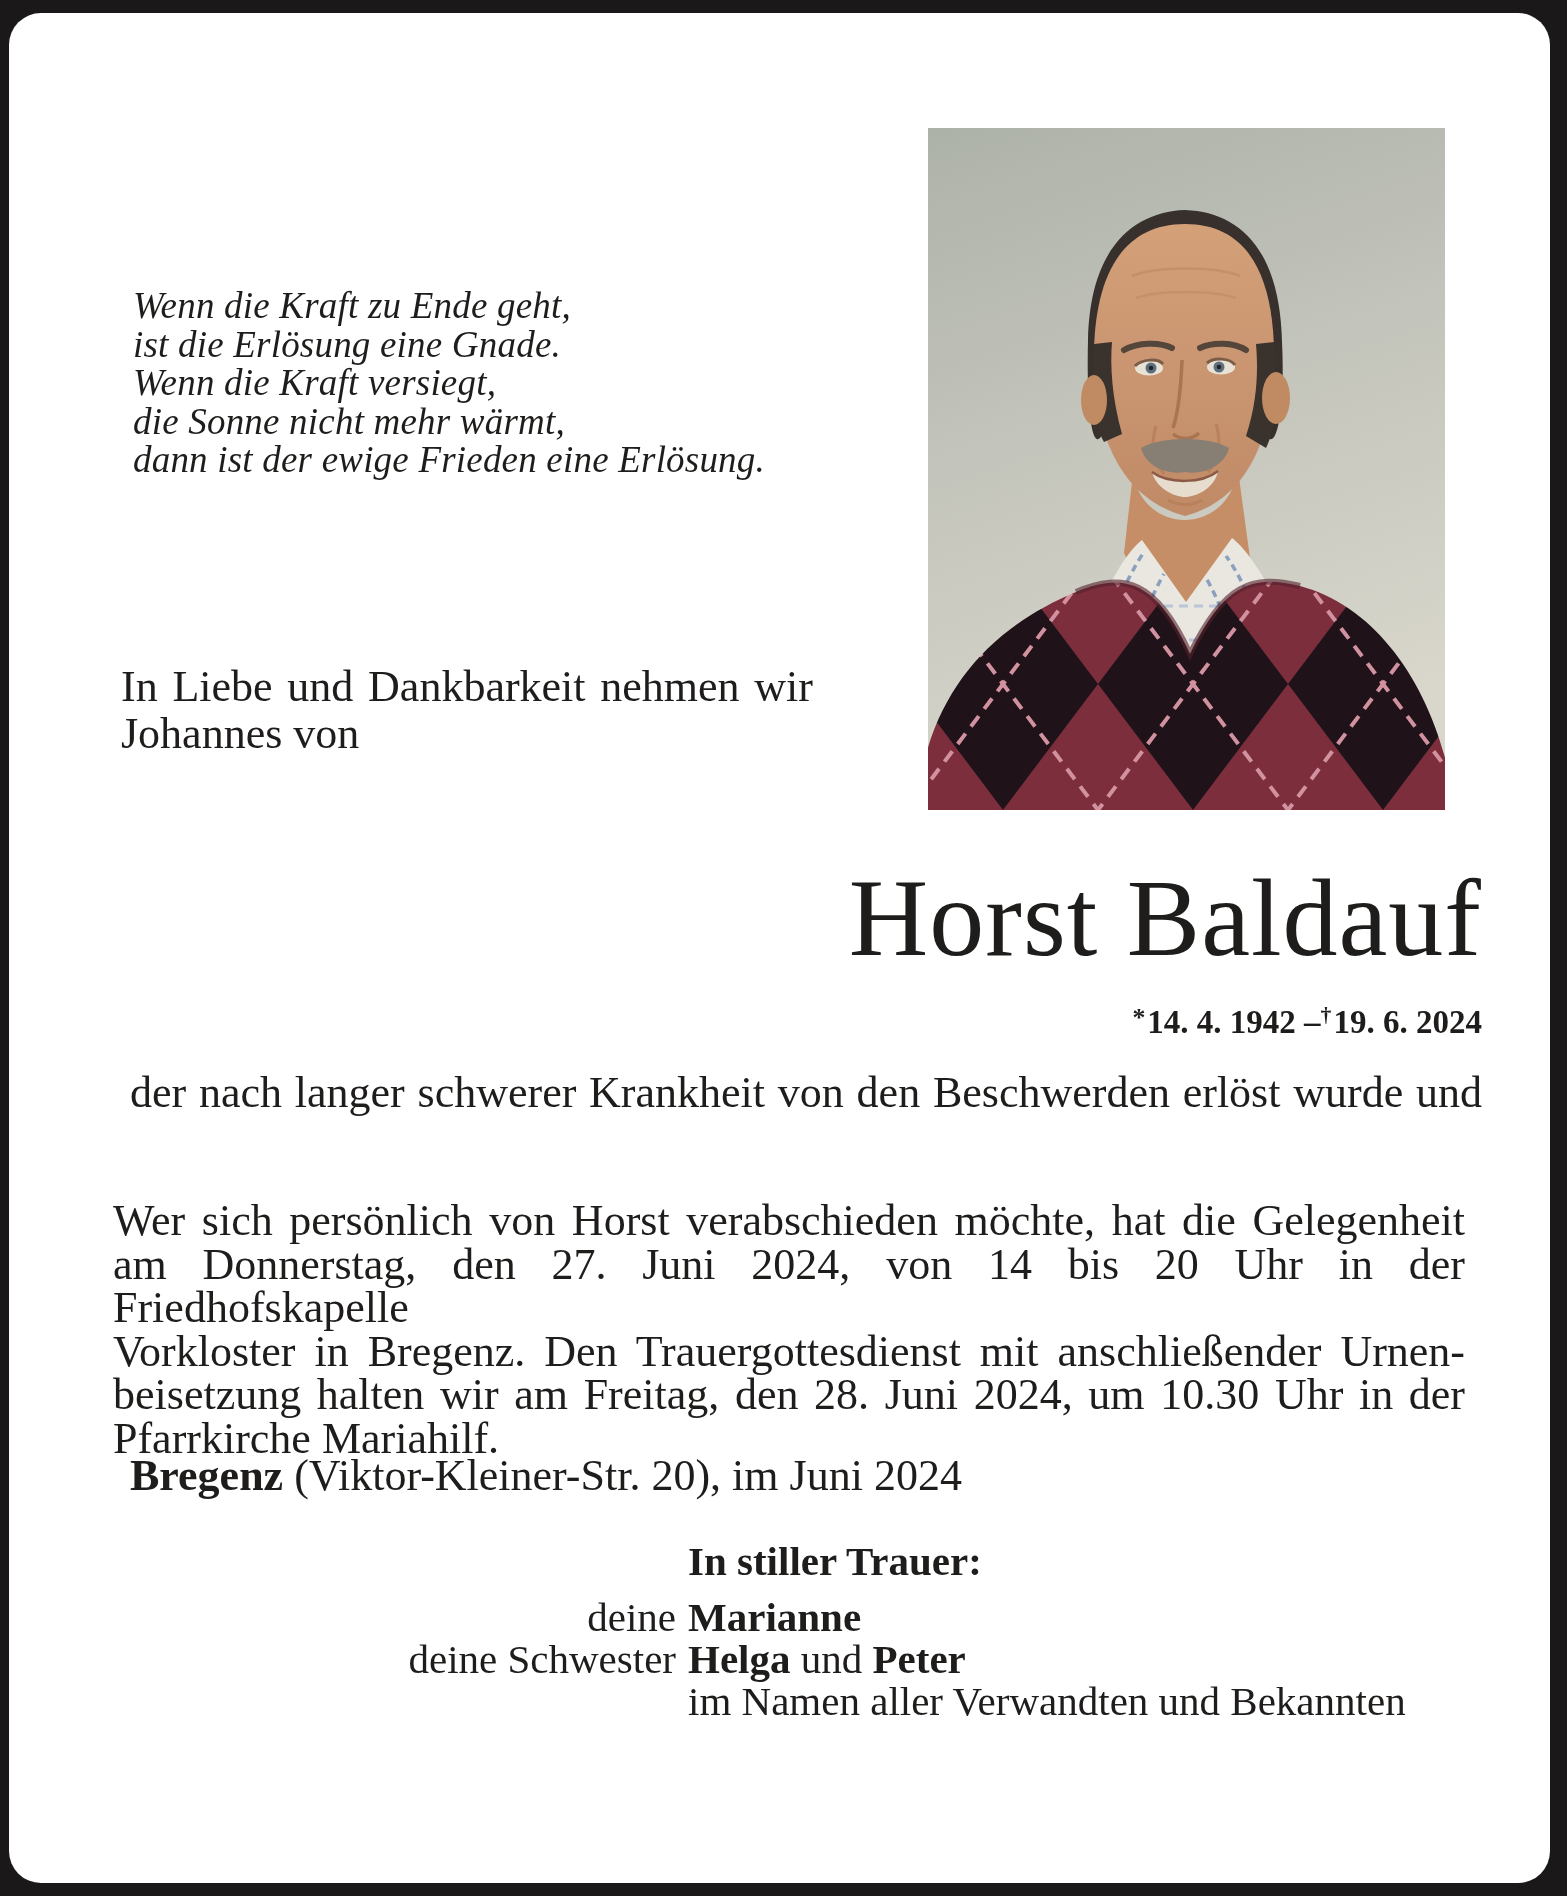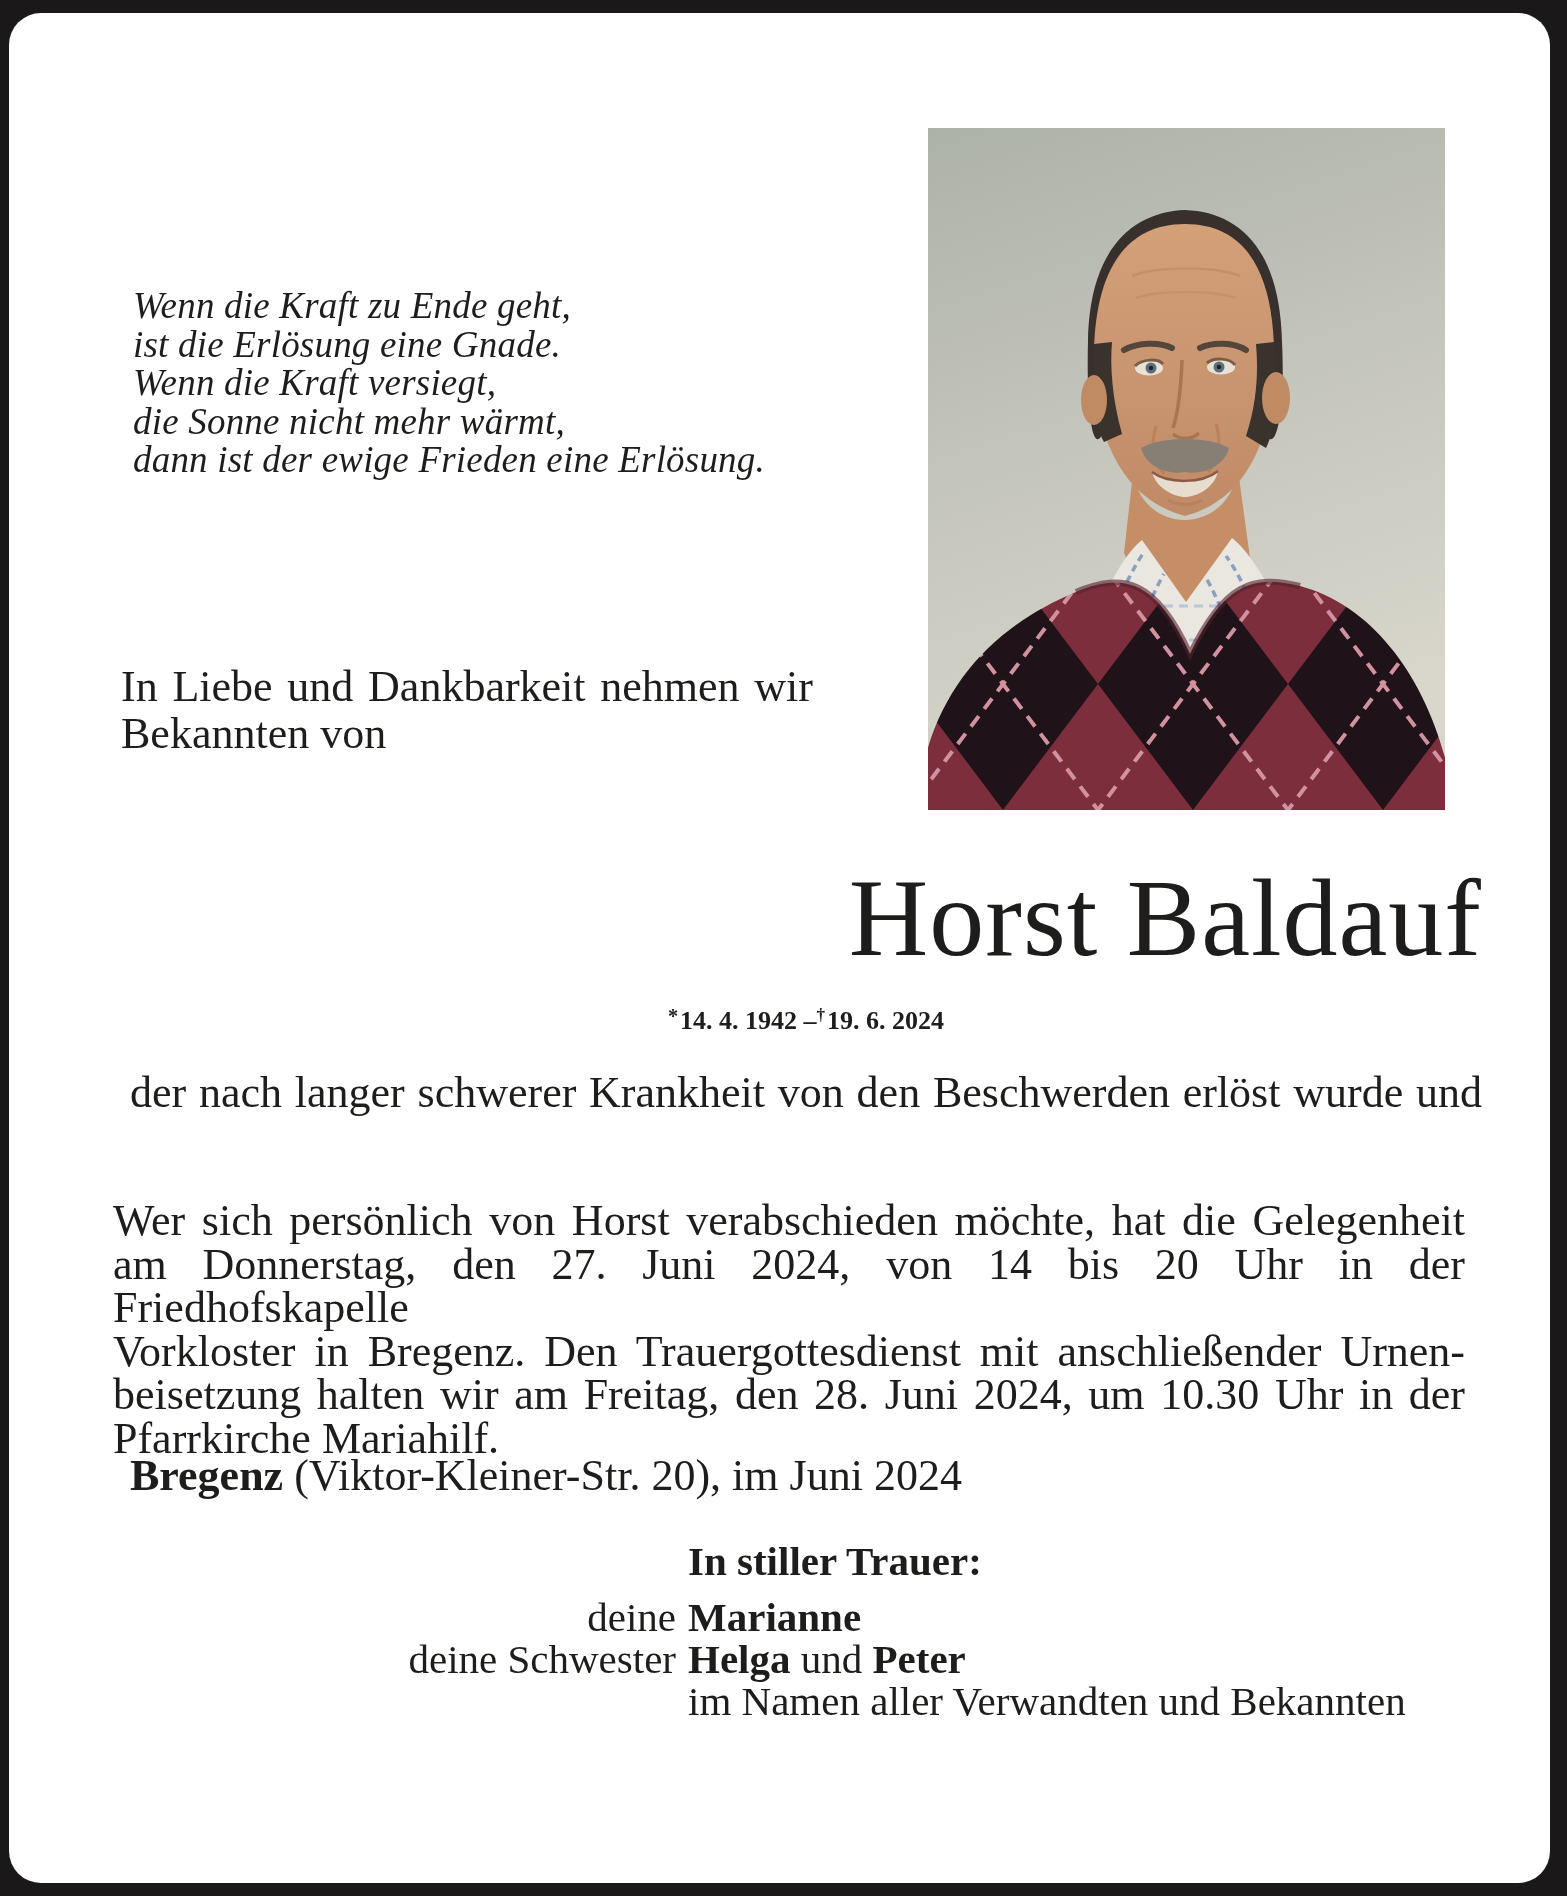--- a/index.html
+++ b/index.html
@@ -19,21 +19,21 @@
   }
   .abs{position:absolute;}
   
   .poem{left:124px;top:274px;width:800px;font-style:italic;font-size:37px;line-height:38.5px;letter-spacing:0.2px;}
   
   .intro{left:112px;top:650px;width:692px;font-size:44px;line-height:47px;}
   .jline{text-align:justify;text-align-last:justify;}
   .lastline{text-align:left;text-align-last:left;}
   
   .name{left:121px;top:849px;width:1352px;text-align:right;font-size:110px;line-height:112px;letter-spacing:1px;}
-  .dates{left:121px;top:980px;width:1352px;text-align:center;font-size:26px;font-weight:bold;line-height:44px;}
+  .dates{left:121px;top:980px;width:1352px;text-align:right;font-size:33px;font-weight:bold;line-height:44px;}
   .sym-birth{font-size:0.78em;vertical-align:0.28em;letter-spacing:2px;}
   .sym-death{font-size:0.66em;vertical-align:0.5em;letter-spacing:2px;}
   
   .para1{left:121px;top:1058px;width:1352px;font-size:44px;line-height:43.5px;}
   .para2{left:104px;top:1186px;width:1352px;font-size:44px;line-height:43.5px;}
   .dateline{left:121px;top:1440px;width:1352px;font-size:44px;line-height:46px;}
   .dateline b{font-weight:bold;}
   
   .mourning{left:121px;top:1527px;width:1352px;font-size:41px;}
   .m-heading{margin-left:558px;line-height:42px;margin-bottom:14px;font-weight:bold;}
@@ -123,21 +123,21 @@
           <path d="M213,320 C233,308 281,308 301,320 C296,340 272,347 257,344 C242,347 218,340 213,320 Z" fill="#877e74"></path>
           <path d="M224,344 C240,356 274,356 290,343 C287,360 268,369 257,369 C246,369 228,360 224,344 Z" fill="#e6ddcf"></path>
           <path d="M224,344 C240,356 274,356 290,343" stroke="#8c5a44" stroke-width="2.5" fill="none"></path>
           <path d="M240,372 C250,378 264,378 274,372" stroke="#b57e57" stroke-width="3" fill="none" opacity="0.7"></path>
         </g>
       </svg>
     </div>
 
     <div class="abs intro">
       <div class="jline">In Liebe und Dankbarkeit nehmen wir</div>
-      <div class="lastline">Bekannten von</div>
+      <div class="lastline">Johannes von</div>
     </div>
 
     <div class="abs name">Horst Baldauf</div>
 
     <div class="abs dates">
       <span class="sym-birth">*</span><span>14. 4. 1942</span>
       <span>–</span><span class="sym-death">†</span><span>19. 6. 2024</span>
     </div>
 
     <div class="abs para1">

